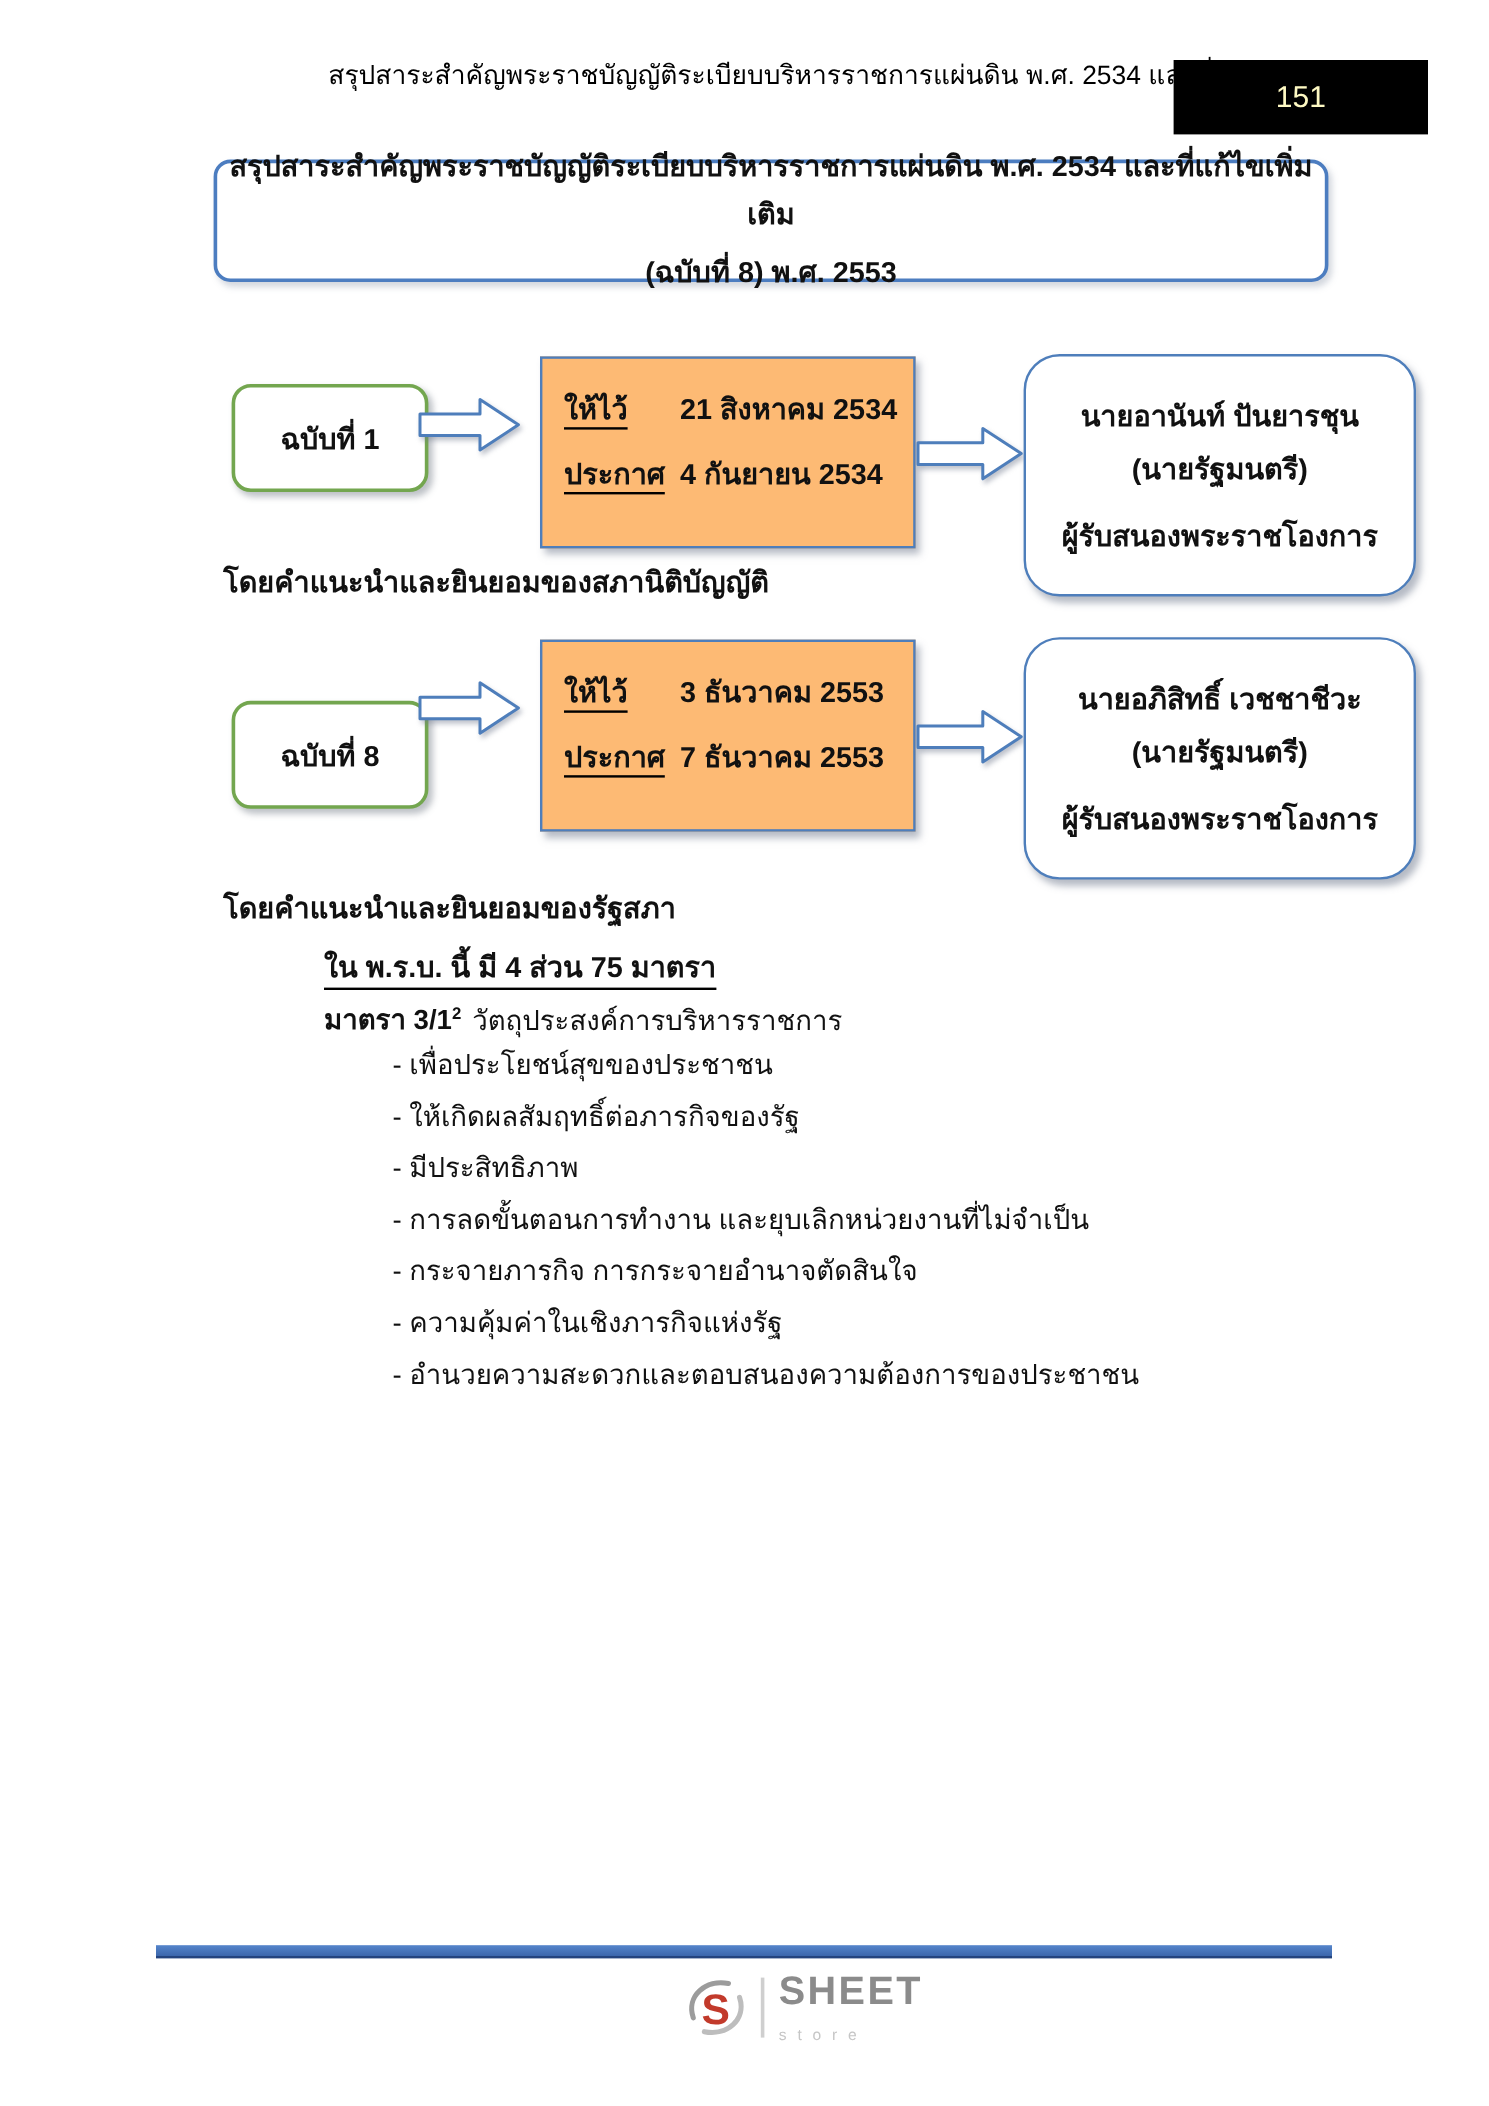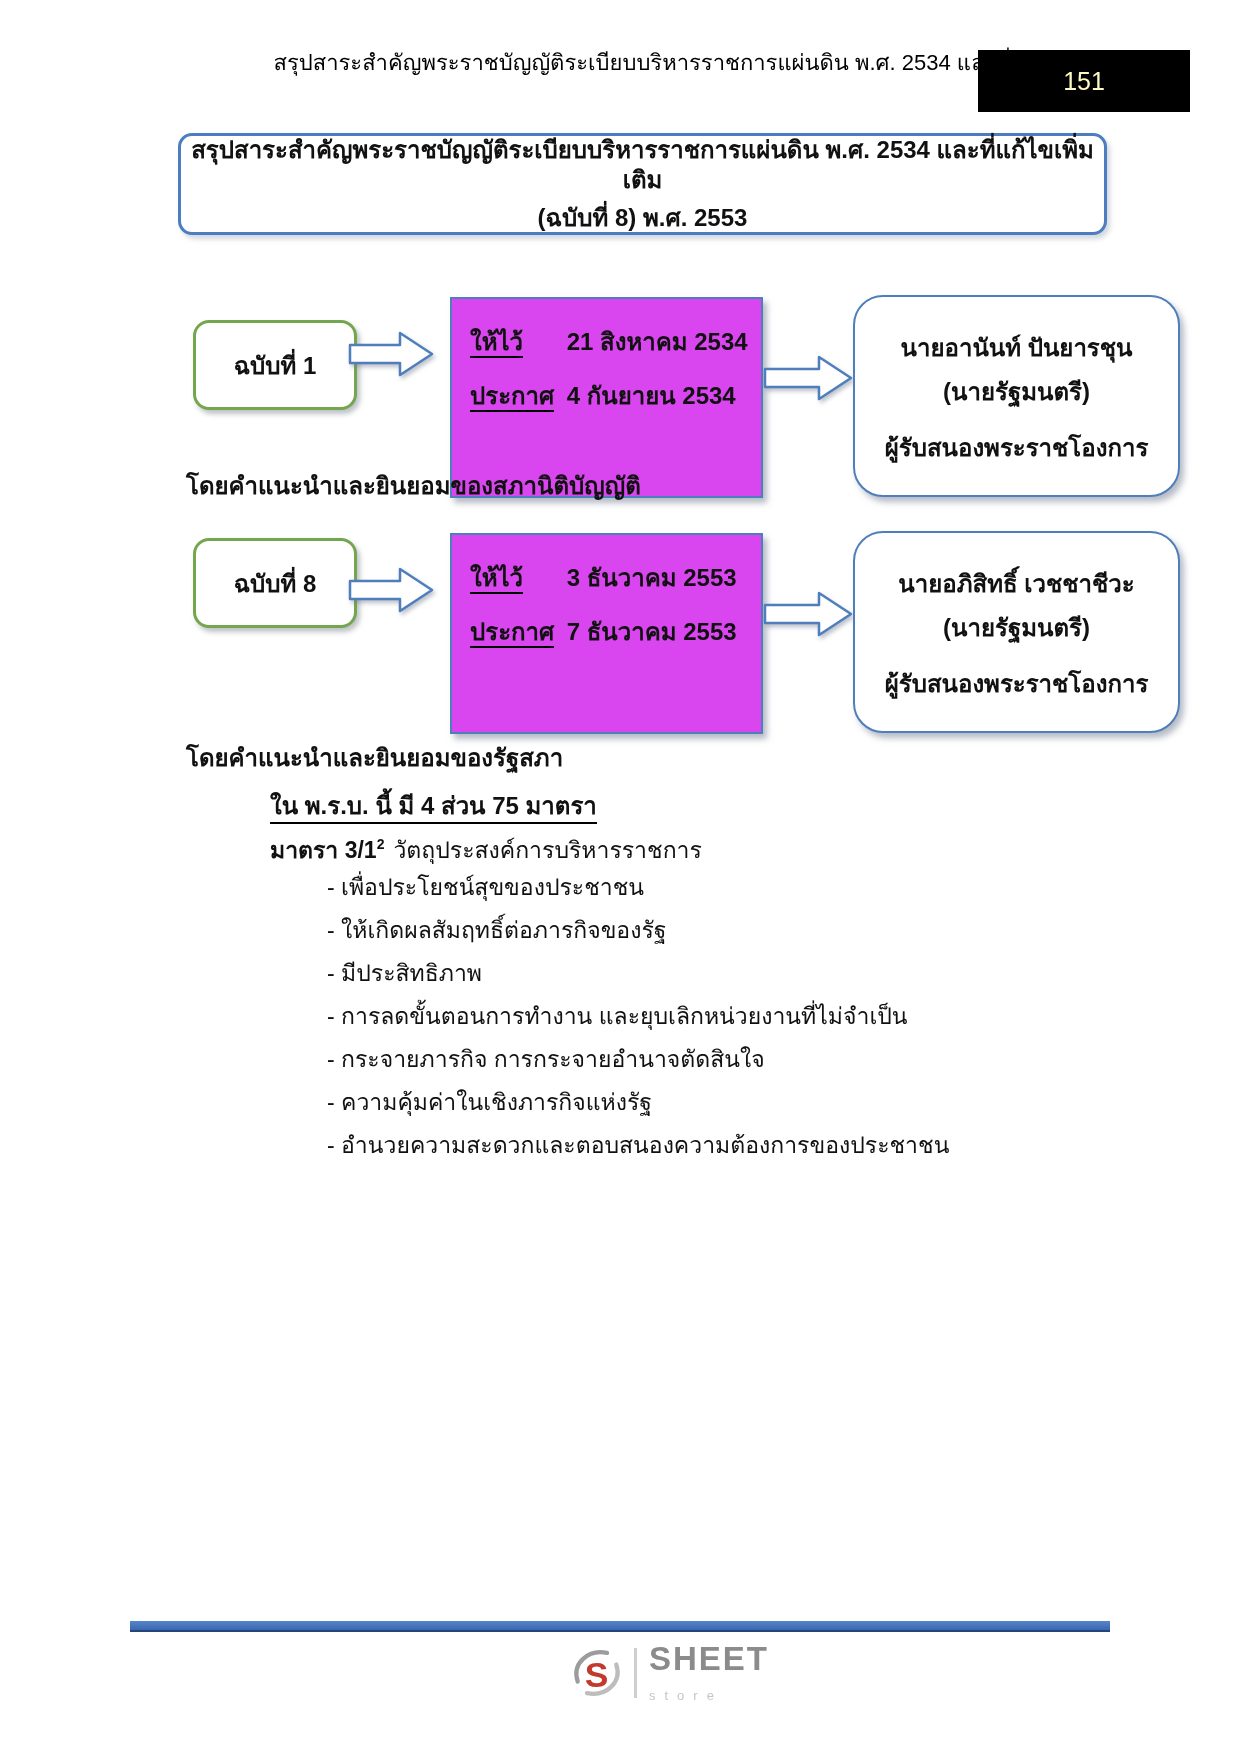--- a/index.html
+++ b/index.html
@@ -21,34 +21,34 @@
   }
 
   
   .title-box{
     left:178px;top:133px;width:929px;height:102px;box-sizing:border-box;
     border:3px solid #4C7DC0;border-radius:14px;background:#fff;
     display:flex;flex-direction:column;justify-content:center;align-items:center;gap:8px;
     font-weight:bold;font-size:24px;text-align:center;
     box-shadow:3px 4px 5px rgba(130,140,160,.35);
   }
-  .title-box .tb-line{line-height:30px;}
+  .title-box .tb-line{line-height:40px;}
 
   
   .edition-box{
     width:164px;height:90px;box-sizing:border-box;background:#fff;
     border:3px solid #73A64F;border-radius:16px;
     display:flex;align-items:center;justify-content:center;
     font-weight:bold;font-size:24px;
     box-shadow:3px 4px 5px rgba(110,120,130,.45);
   }
   .block-arrow polygon{fill:#fff;stroke:#4E7EBB;stroke-width:2.5;stroke-linejoin:round;}
   .block-arrow{filter:drop-shadow(2px 3px 2px rgba(110,120,140,.45));}
   .date-box{
-    width:313px;height:201px;box-sizing:border-box;background:#d946ef;
+    width:313px;height:160px;box-sizing:border-box;background:#fdba74;
     border:2.5px solid #4E7EBB;
     padding:24px 0 0 18px;
     font-size:24px;font-weight:bold;
     box-shadow:4px 5px 6px rgba(110,120,140,.5);
   }
   .date-line{margin-bottom:16px;line-height:38px;white-space:nowrap;}
   .date-line .lbl{display:inline-block;min-width:90px;}
   .date-line .u{border-bottom:2px solid #000;padding-bottom:1px;}
   .signer-box{
     width:327px;height:202px;box-sizing:border-box;background:#fff;
@@ -121,21 +121,21 @@
   <svg class="abs block-arrow" style="left:763px;top:354px;" width="90" height="48" viewBox="0 0 90 48">
       <polygon points="2,15 56,15 56,3 88,24 56,45 56,33 2,33"></polygon>
     </svg>
   <div class="abs signer-box" style="left:853px;top:295px;">
     <div class="signer-name">นายอานันท์ ปันยารชุน</div>
     <div class="signer-title">(นายรัฐมนตรี)</div>
     <div class="signer-role">ผู้รับสนองพระราชโองการ</div>
   </div>
   <div class="abs caption" style="left:186px;top:470px;">โดยคำแนะนำและยินยอมของสภานิติบัญญัติ</div>
 
-  <div class="abs edition-box" style="left:193px;top:538px;">
+  <div class="abs edition-box" style="left:193px;top:584px;">
     <span>ฉบับที่ 8</span>
   </div>
   <svg class="abs block-arrow" style="left:348px;top:566px;" width="86" height="48" viewBox="0 0 86 48">
       <polygon points="2,15 52,15 52,3 84,24 52,45 52,33 2,33"></polygon>
     </svg>
   <div class="abs date-box" style="left:450px;top:533px;">
     <div class="date-line">
       <span class="lbl"><span class="u">ให้ไว้</span></span>
       <span class="dt">3 ธันวาคม 2553</span>
     </div>

